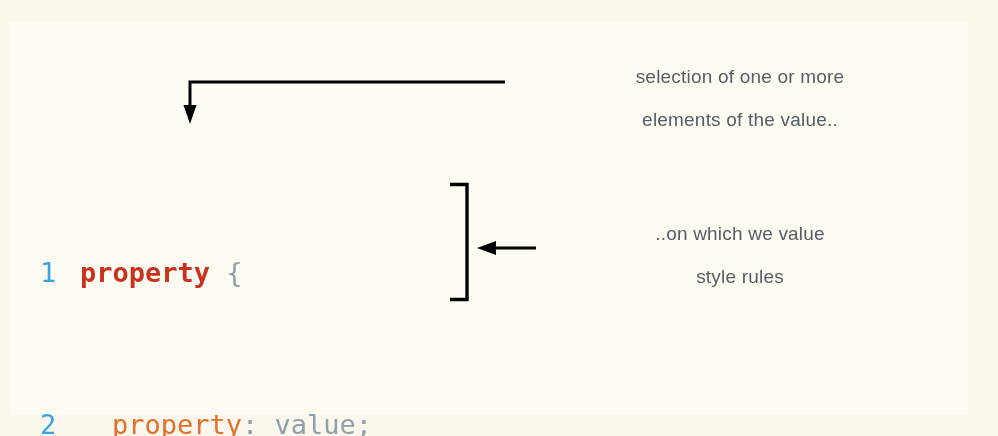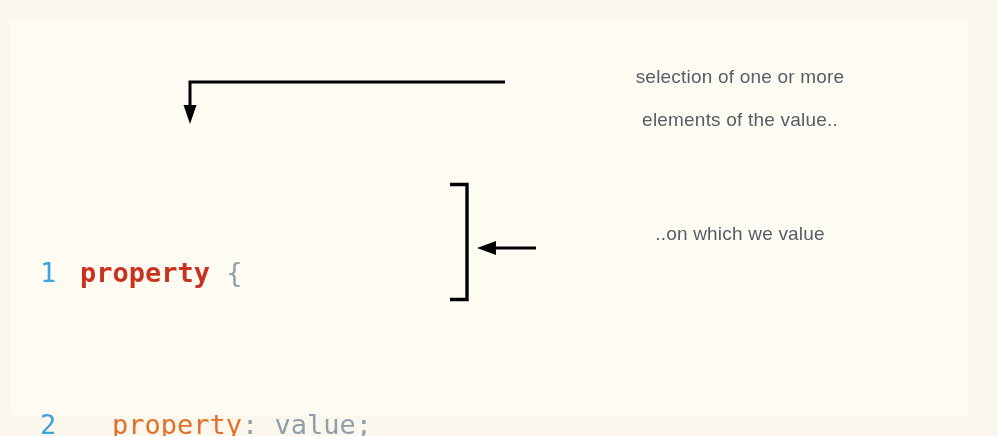--- a/index.html
+++ b/index.html
@@ -125,20 +125,21 @@
 
   </div>
 
   <div class="annotation" id="annotation-selector">
     <div>selection of one or more</div>
     <div>elements of the value..</div>
   </div>
 
   <div class="annotation" id="annotation-declarations">
     <div>..on which we value</div>
+    <div>style rules</div>
   </div>
 
   <svg id="overlay" viewBox="0 0 998 436">
 
     <g>
       <path d="M 505 82 L 190 82 L 190 112" fill="none" stroke="#000000" stroke-width="3"></path>
       <path d="M 190 124 L 183.5 105 L 196.5 105 Z" fill="#000000"></path>
     </g>
 
     <g>

